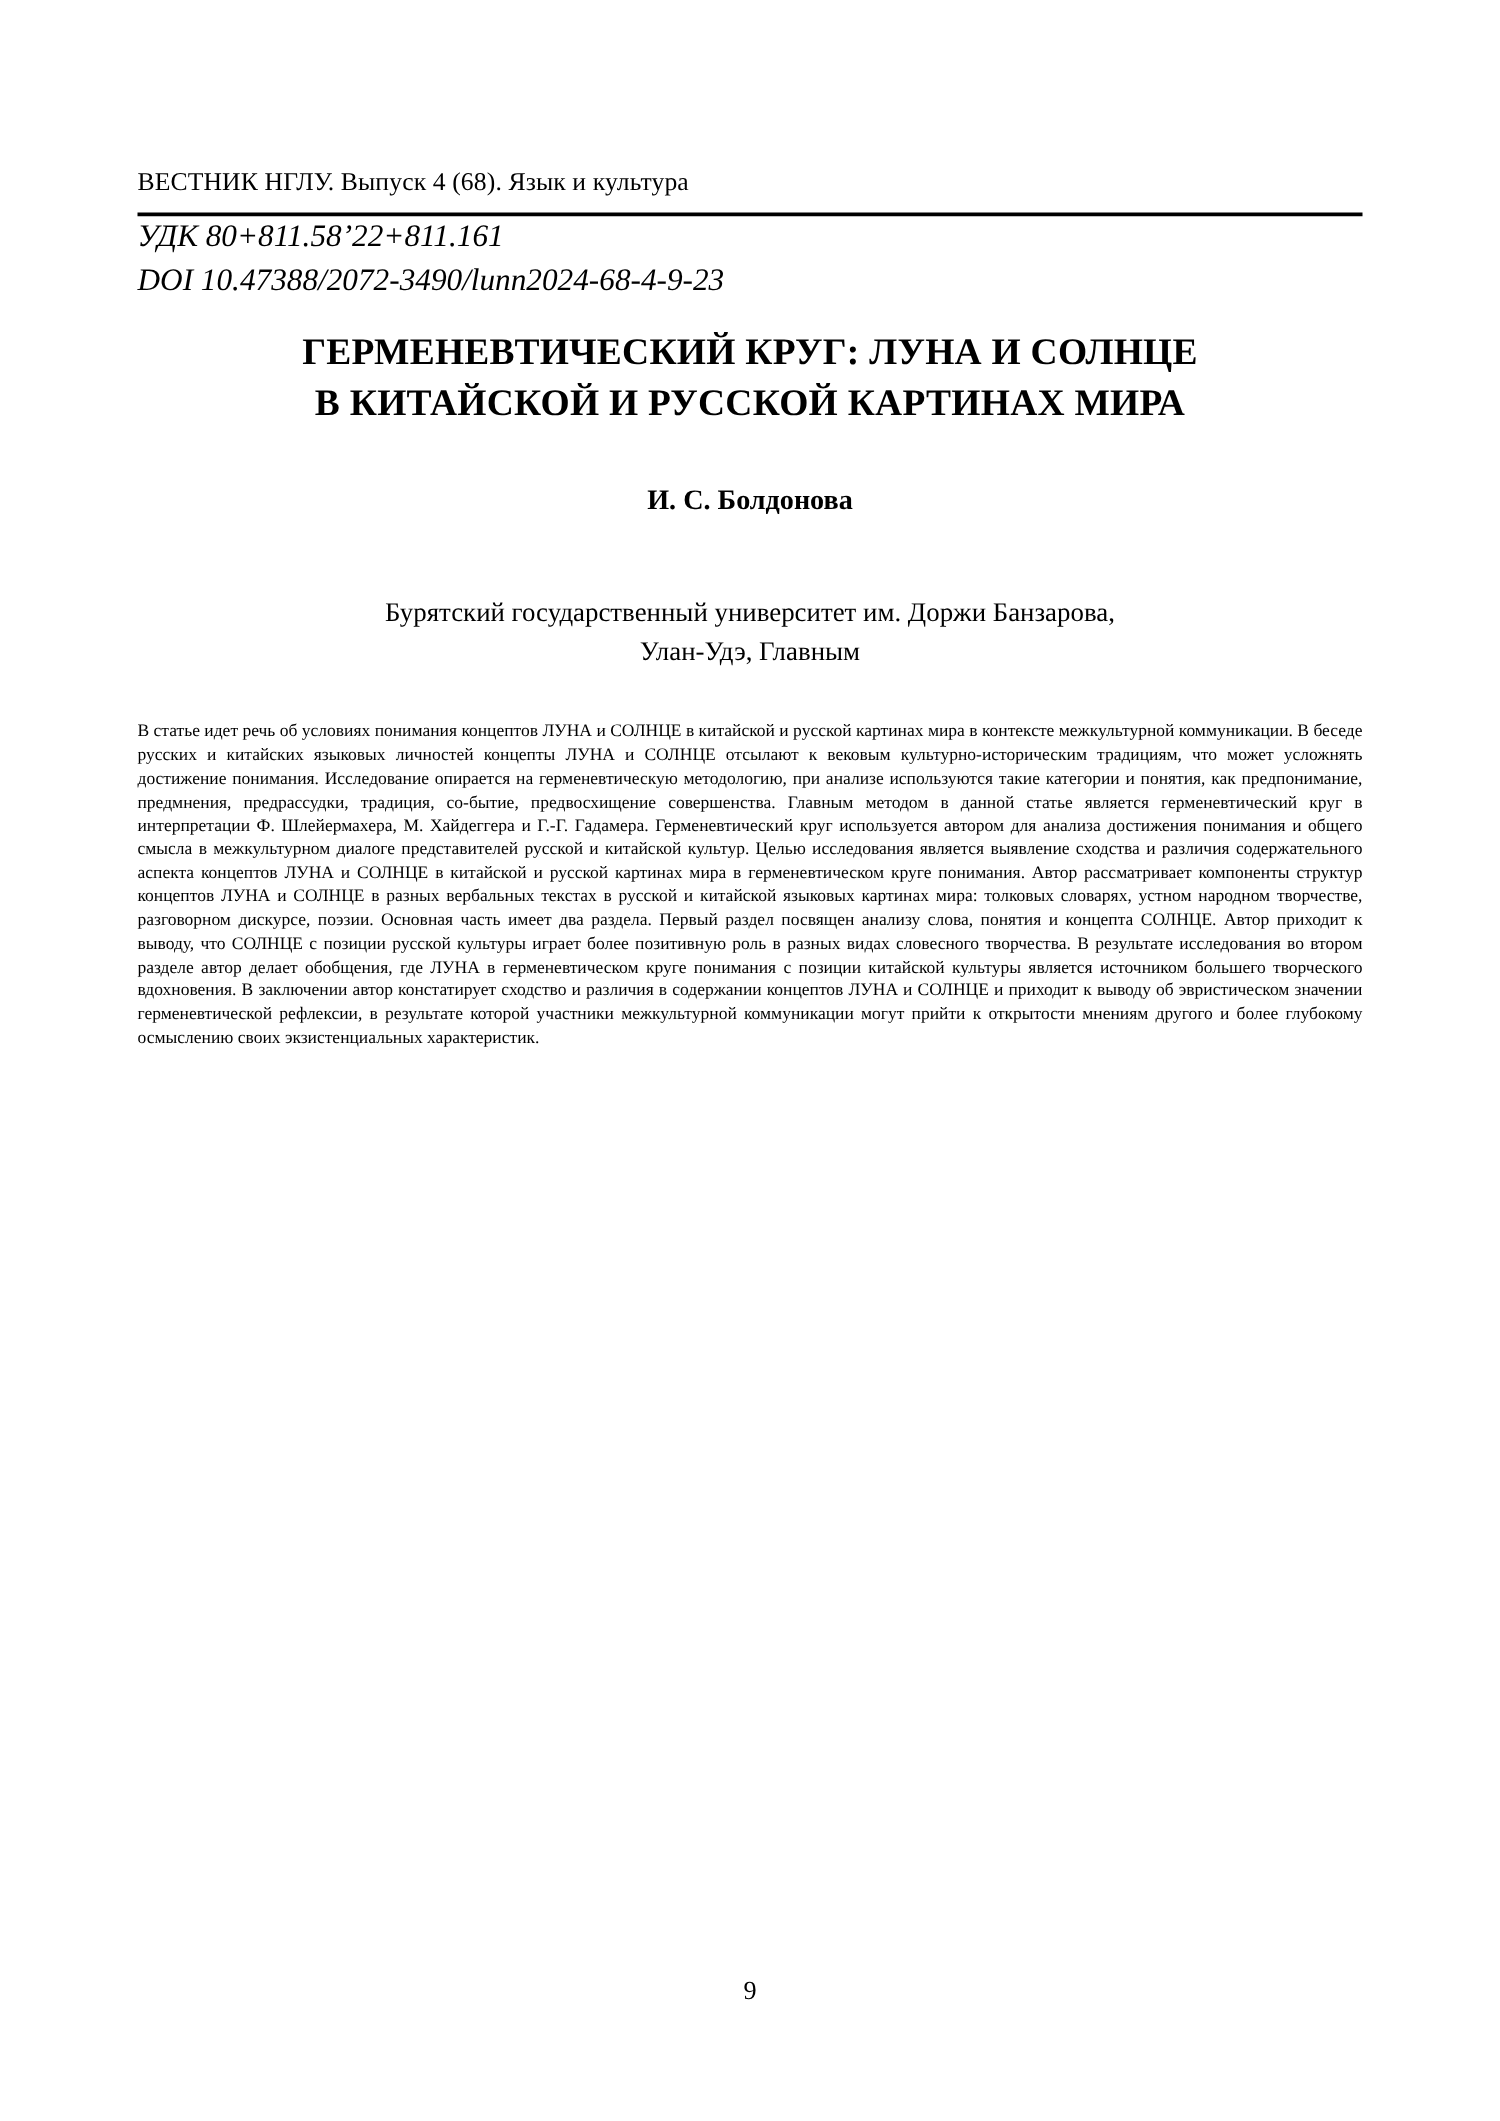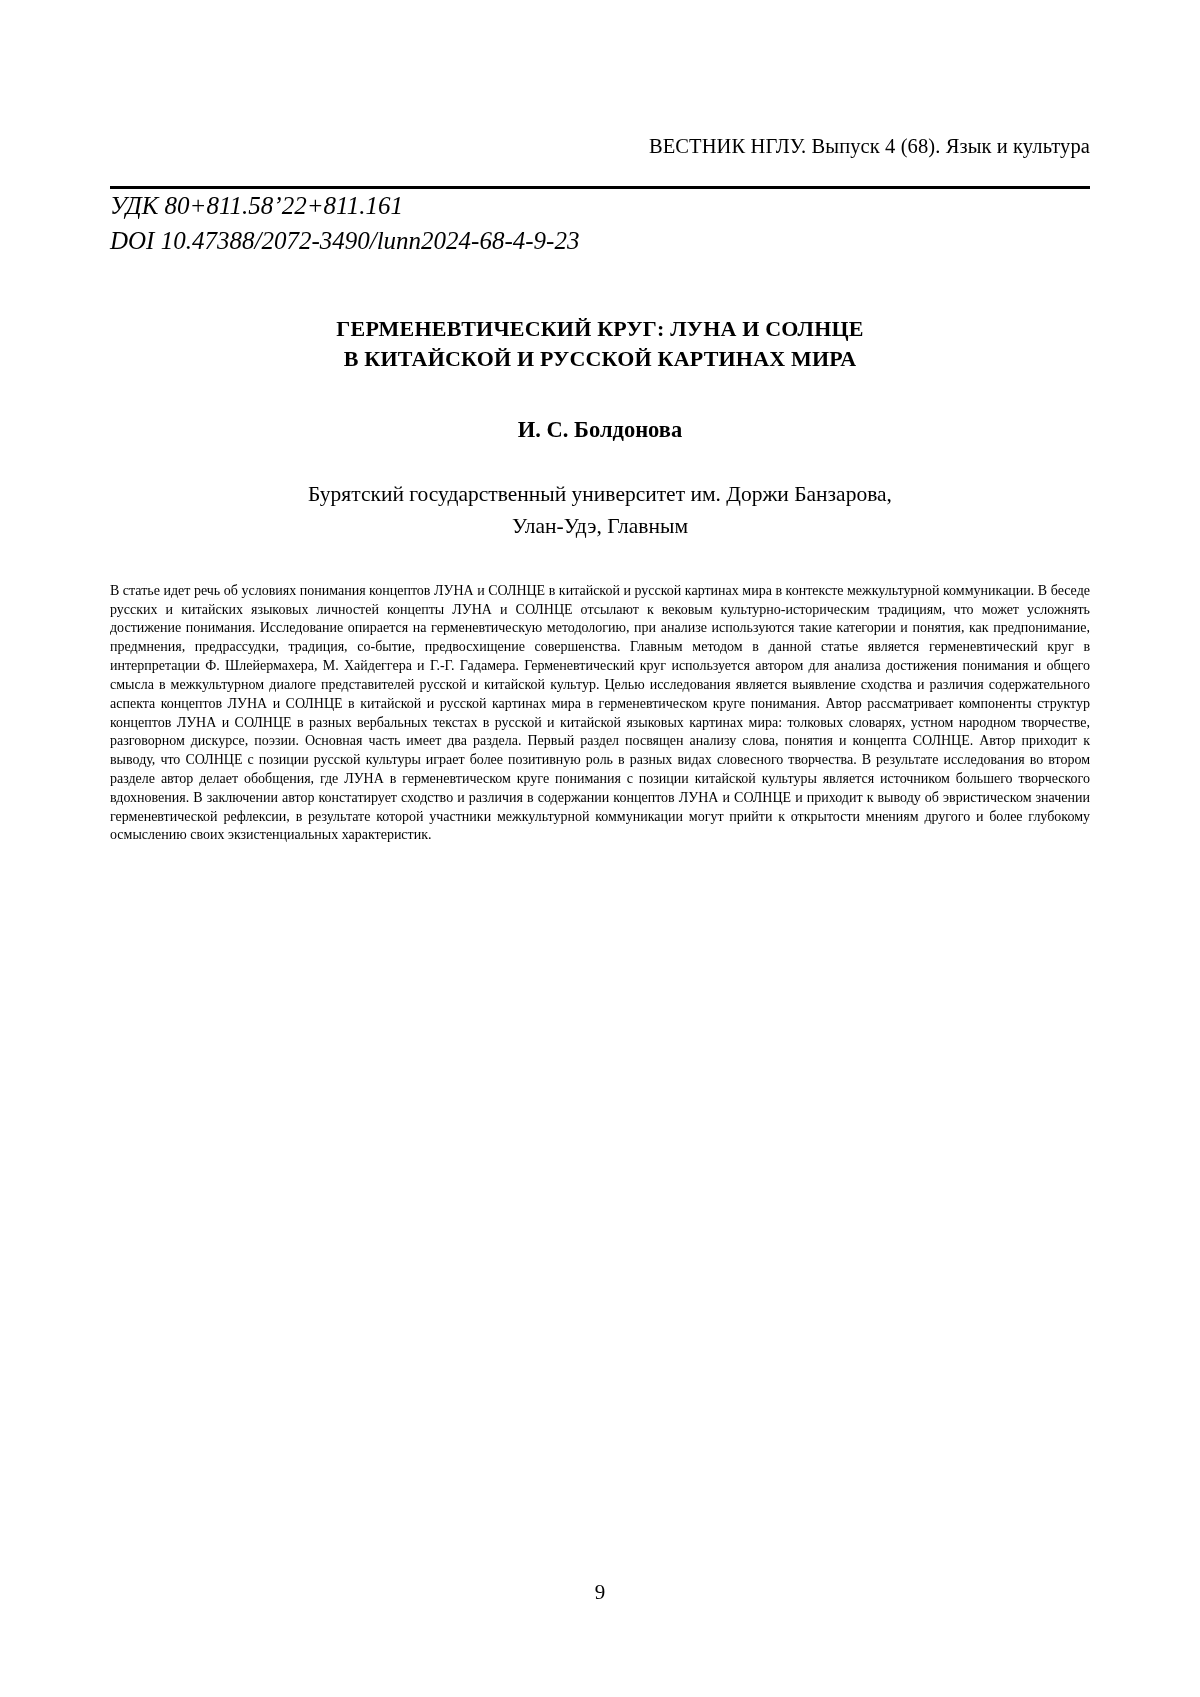--- a/index.html
+++ b/index.html
@@ -17,25 +17,25 @@
     box-sizing: border-box;
     overflow: hidden;
   }
   .content {
     position: absolute;
     left: 110px;
     right: 110px;
     top: 135px;
   }
   .running-head {
-    text-align: right;
+    text-align: left;
     font-family: "Liberation Serif", serif;
     font-size: 20.5px;
     letter-spacing: 0.1px;
-    padding-bottom: 28px;
+    padding-bottom: 12px;
   }
   .rule {
     border-bottom: 3px solid #000;
     margin-bottom: 0;
   }
   .section-title {
     text-align: center;
     font-size: 31px;
     font-weight: bold;
     letter-spacing: 0.5px;
@@ -45,37 +45,37 @@
     font-style: italic;
     font-size: 25px;
     line-height: 1.38;
   }
   .udk-line {
     display: block;
   }
   .article-title {
     text-align: center;
     font-weight: bold;
-    font-size: 22px;
+    font-size: 30px;
     line-height: 1.35;
-    margin-top: 56px;
+    margin-top: 20px;
     letter-spacing: 0.2px;
   }
   .article-title .tline { display: block; }
   .author {
     text-align: center;
     font-weight: bold;
     font-size: 22.5px;
     margin-top: 44px;
   }
   .affiliation {
     text-align: center;
     font-size: 21.5px;
     line-height: 1.45;
-    margin-top: 36px;
+    margin-top: 62px;
   }
   .affiliation .aline { display: block; }
   .abstract {
     margin-top: 40px;
     font-size: 14px;
     line-height: 1.345;
     text-align: justify;
     text-justify: inter-word;
     hyphens: manual;
   }

